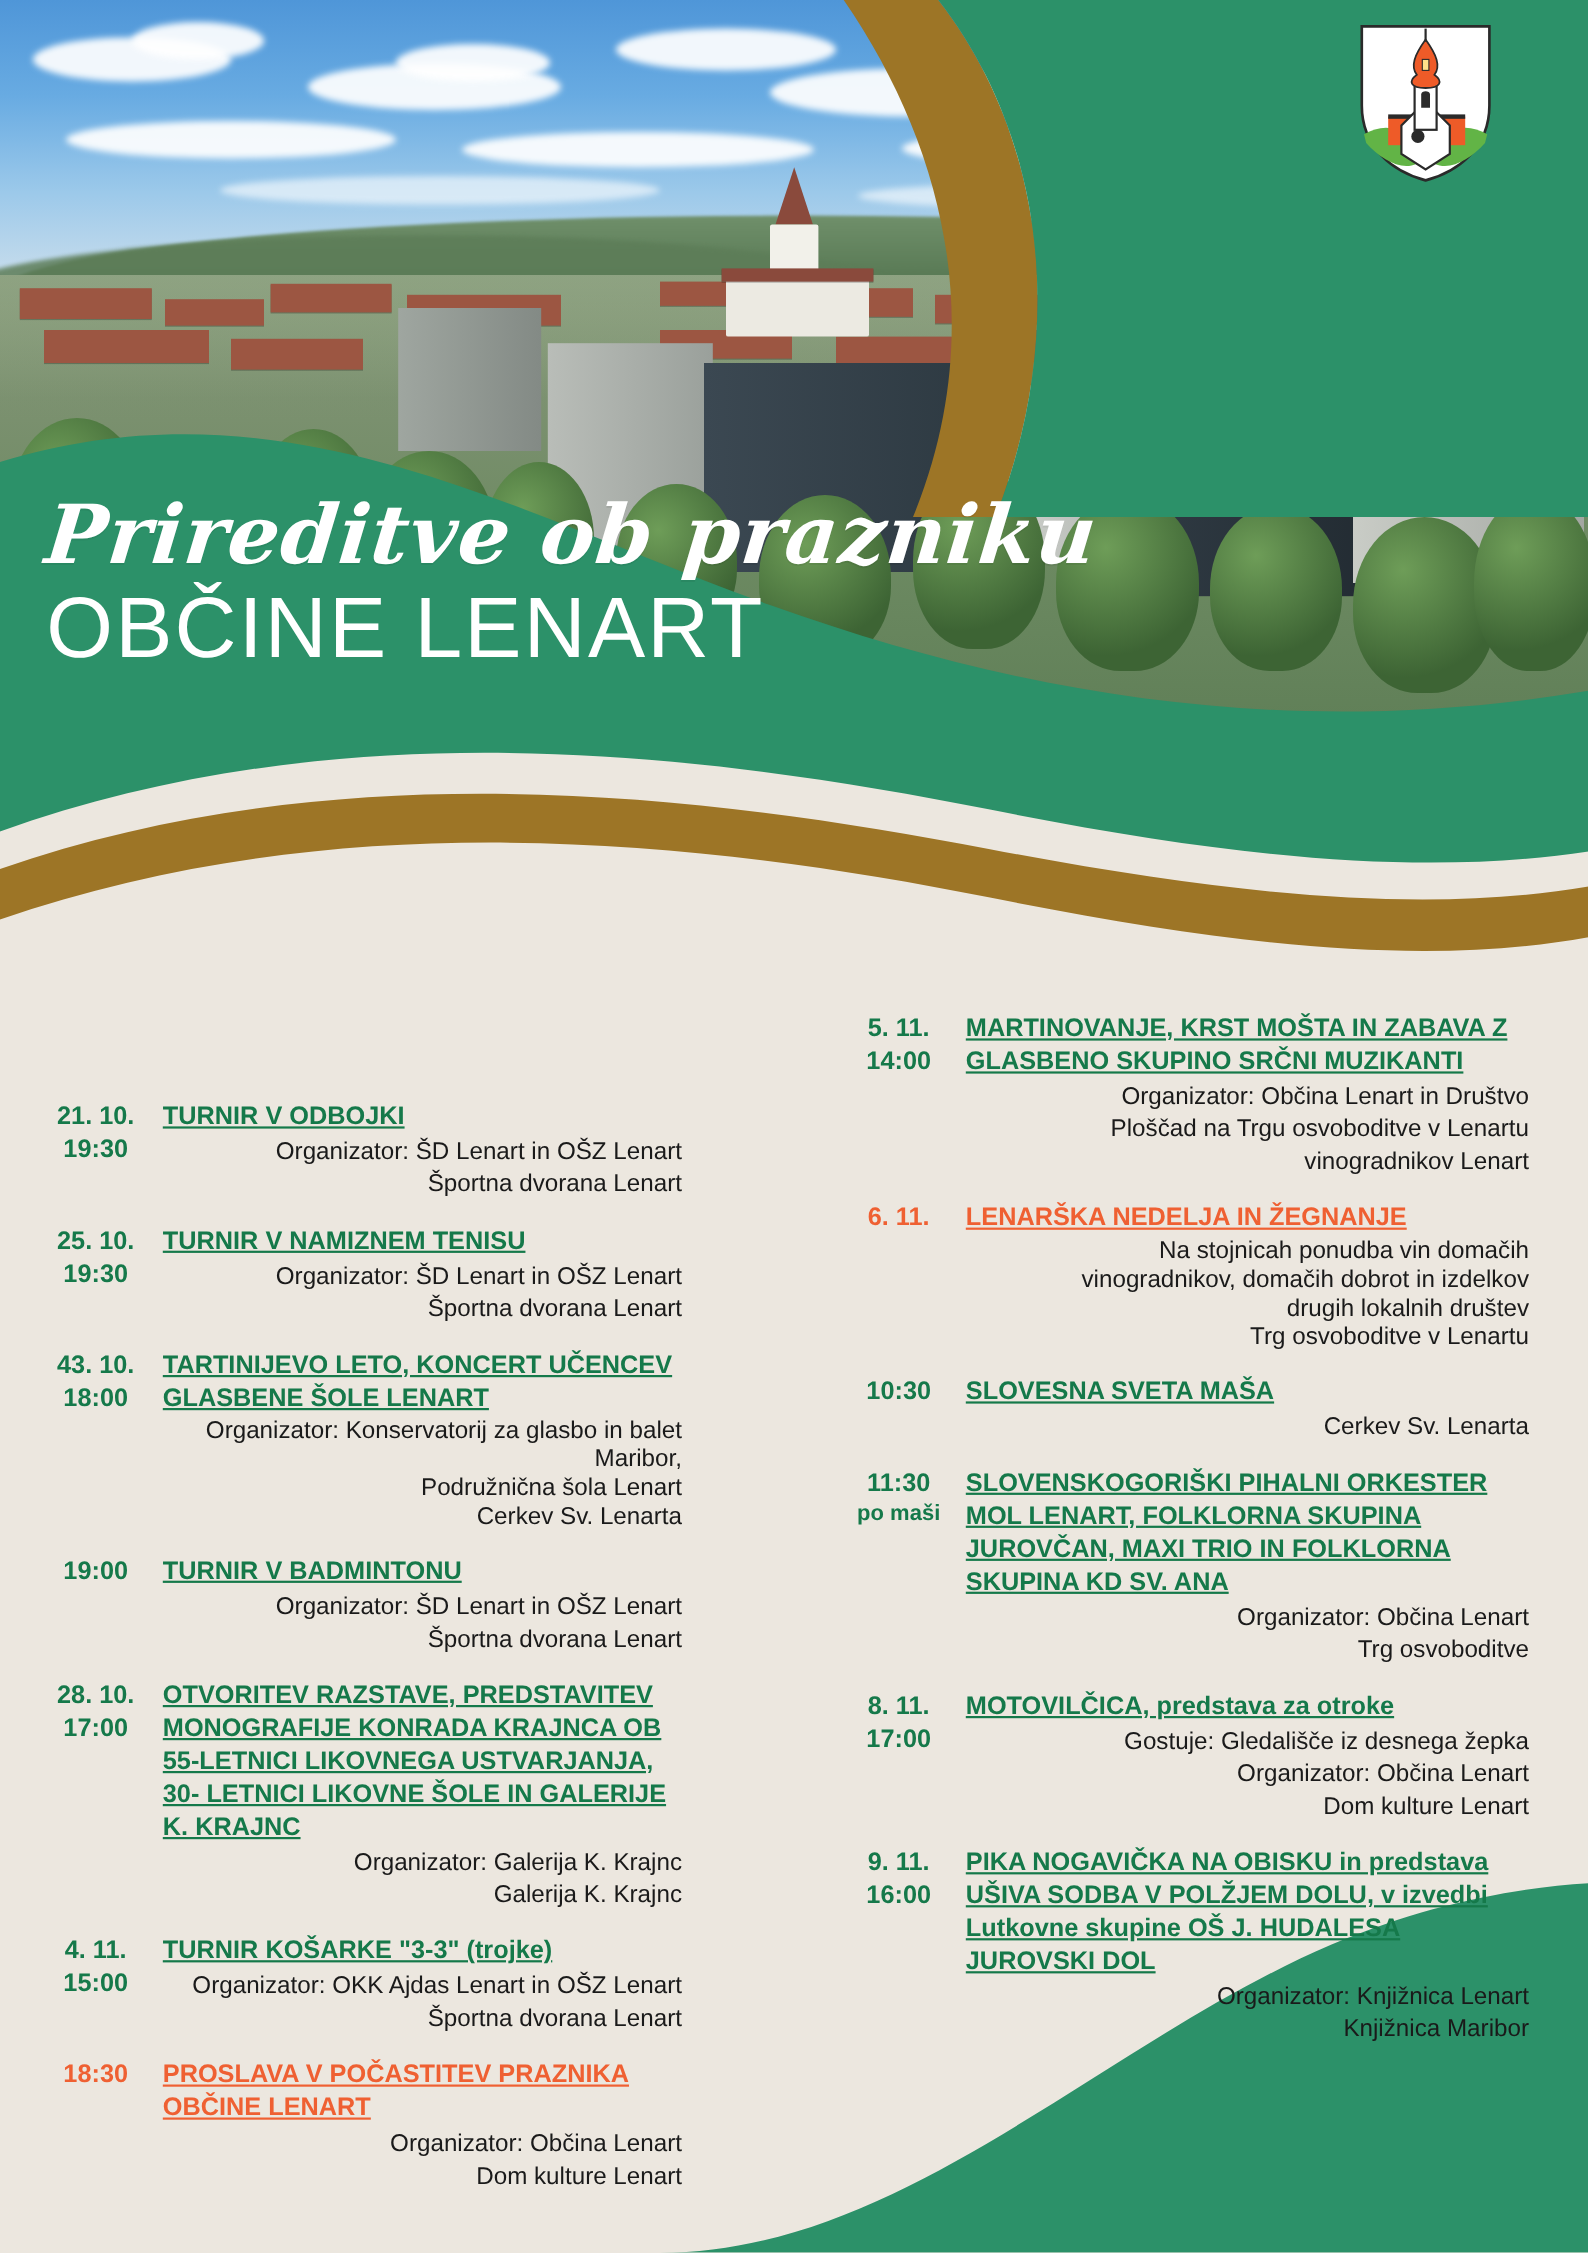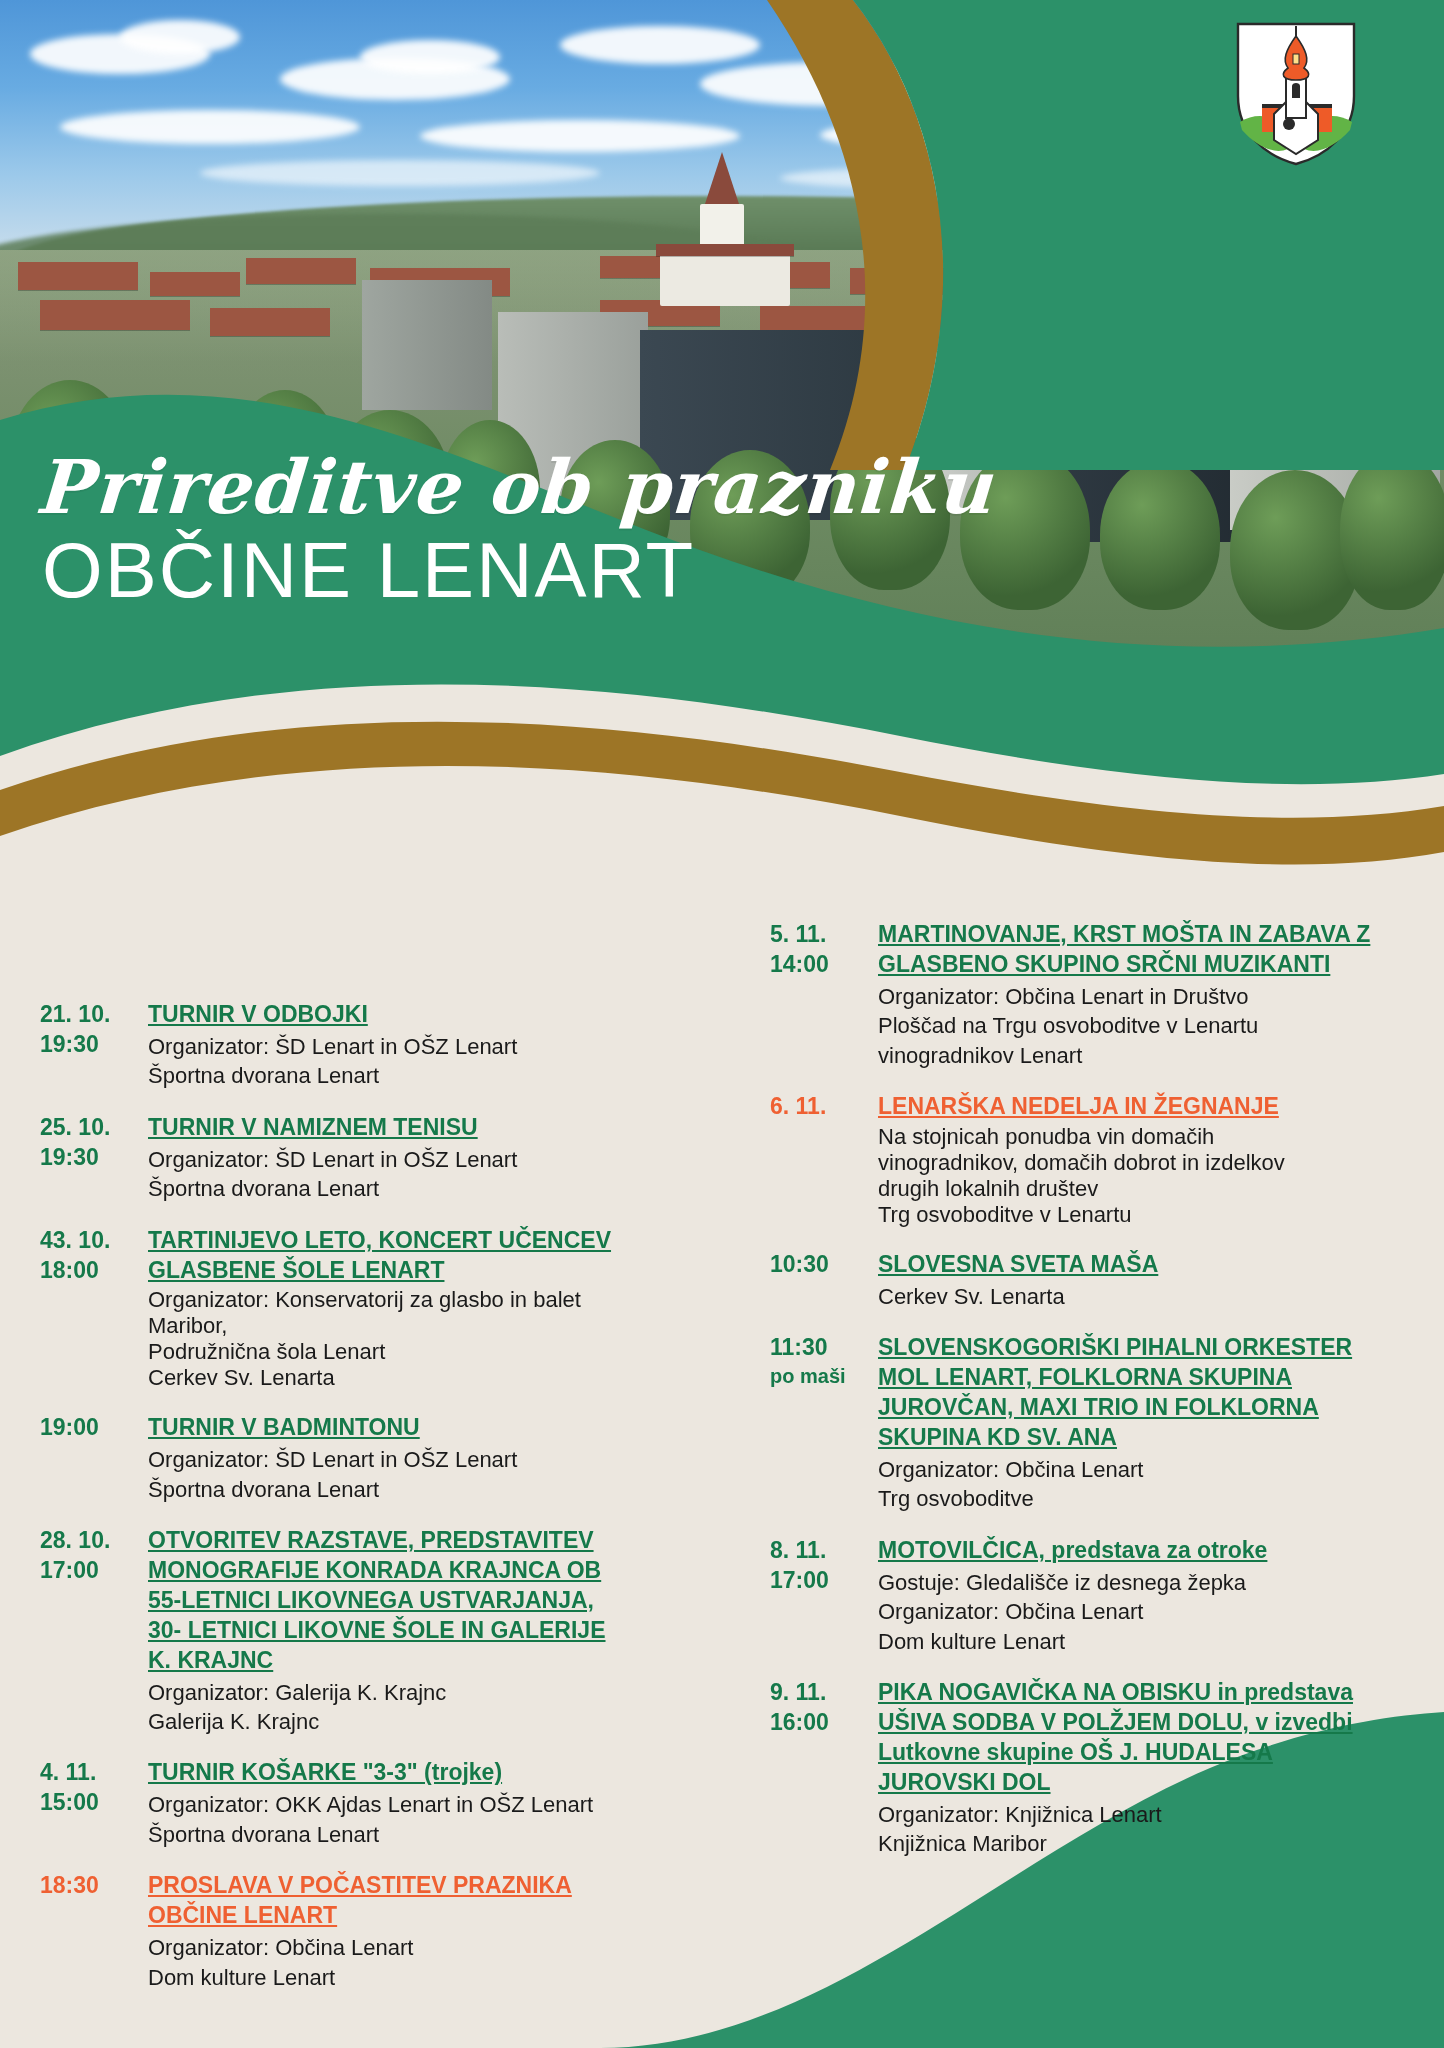--- a/index.html
+++ b/index.html
@@ -88,31 +88,31 @@
 
   
   .content {
     position:absolute; left:0; top:0; width:1444px; height:2048px; z-index:9;
   }
   .col-left  { position:absolute; left:40px;  top:1000px; width:580px; }
   .col-right { position:absolute; left:770px; top:920px;  width:620px; }
 
   .event { display:flex; margin-bottom:22px; }
   .when {
-    width:108px; flex:0 0 108px; text-align:left; padding-right:14px;
+    width:108px; flex:0 0 108px; text-align:center; padding-right:14px;
     font-weight:700; font-size:23px; line-height:1.30; color:#15794a;
     white-space:nowrap;
   }
   .when .pm { font-size:20px; }
   .body { flex:1 1 auto; }
   .ev-title {
     font-weight:700; font-size:23px; line-height:1.30;
     color:#15794a; margin-bottom:2px;text-decoration:underline;
   }
-  .ev-line { font-size:22px; line-height:1.34; color:#1a1a1a; }
+  .ev-line { font-size:22px; line-height:1.34; color:#1a1a1a;text-align:right; }
   .tight .ev-line { line-height:1.18; }
 
   .accent .when, .accent .ev-title { color:#ef6032; }
 
   
   .bottomwave {
     position:absolute; left:0; bottom:0; width:1444px; height:340px; z-index:6;
   }
 </style>
 </head>

